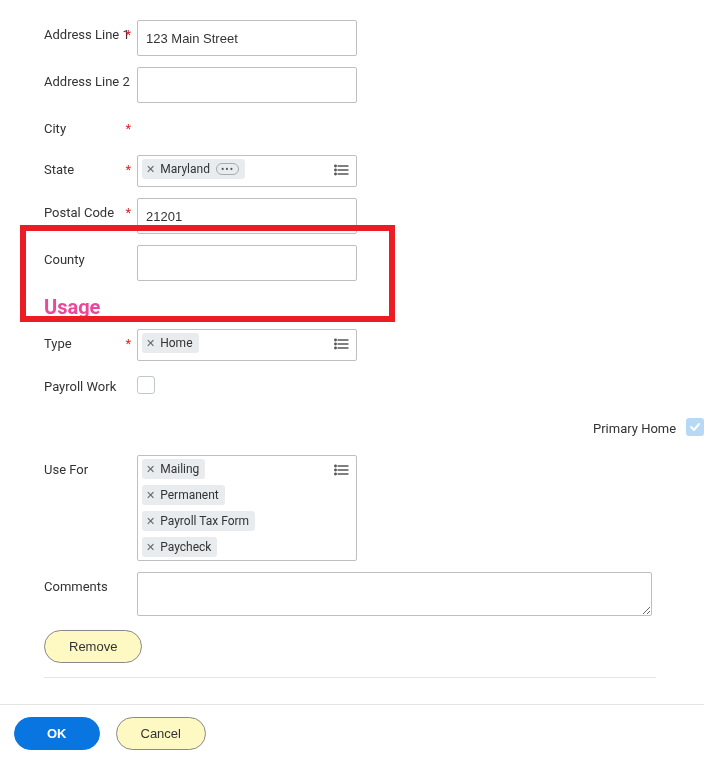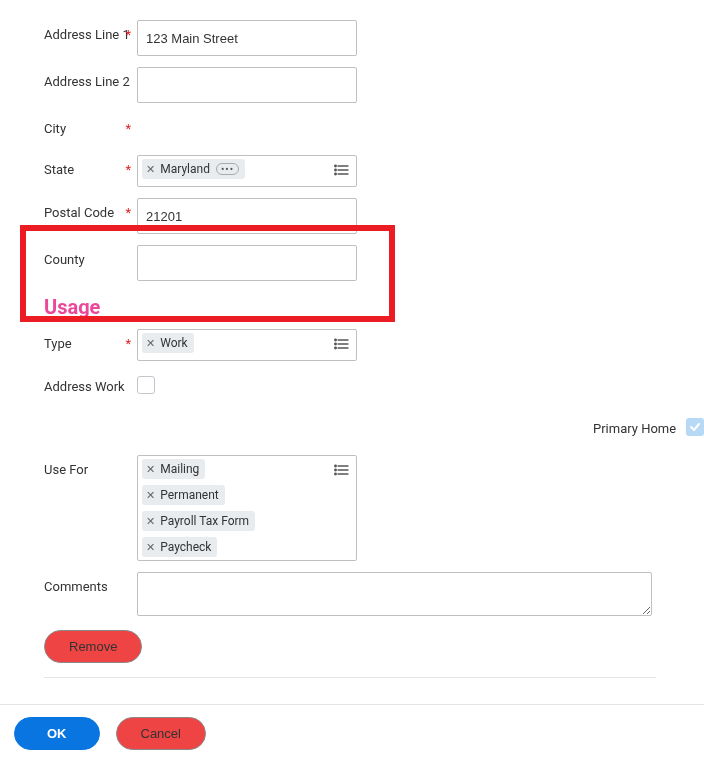--- a/index.html
+++ b/index.html
@@ -131,21 +131,21 @@
     border: 1px solid #bfbfbf;
     border-radius: 2px;
     padding: 6px 8px;
     font-size: 13px;
     font-family: inherit;
     resize: both;
   }
   .pill-button {
     border: 1px solid #888;
     border-radius: 20px;
-    background: #ef4444;
+    background: #fef9c3;
     padding: 8px 24px;
     font-size: 13px;
     cursor: pointer;
     color: #333;
   }
   .pill-button.primary {
     background: #0875e1;
     color: #fff;
     border-color: #0875e1;
     font-weight: 600;
@@ -259,41 +259,41 @@
 
   <div class="row">
     <div class="label-col">
       <span>Type</span>
       <span class="required">*</span>
     </div>
     <div class="input-col">
       <div class="multi-select">
         <span class="chip">
           <span class="x">✕</span>
-          <span>Work</span>
+          <span>Home</span>
         </span>
         <span class="list-icon">
           <svg width="16" height="16" viewBox="0 0 16 16">
                 <g stroke="#555" stroke-width="1.3" stroke-linecap="round">
                   <line x1="4" y1="4" x2="14" y2="4"></line>
                   <line x1="4" y1="8" x2="14" y2="8"></line>
                   <line x1="4" y1="12" x2="14" y2="12"></line>
                   <circle cx="1.5" cy="4" r="0.8" fill="#555"></circle>
                   <circle cx="1.5" cy="8" r="0.8" fill="#555"></circle>
                   <circle cx="1.5" cy="12" r="0.8" fill="#555"></circle>
                 </g>
               </svg>
         </span>
       </div>
     </div>
   </div>
 
   <div class="row" style="margin-top:6px;">
     <div class="label-col">
-      <span>Address Work</span>
+      <span>Payroll Work</span>
     </div>
     <div class="input-col">
       <span class="checkbox unchecked"></span>
     </div>
   </div>
 
   <div class="row" style="margin-top:12px;justify-content:flex-end;">
     <div class="label-col">
       <span>Primary Home</span>
     </div>

